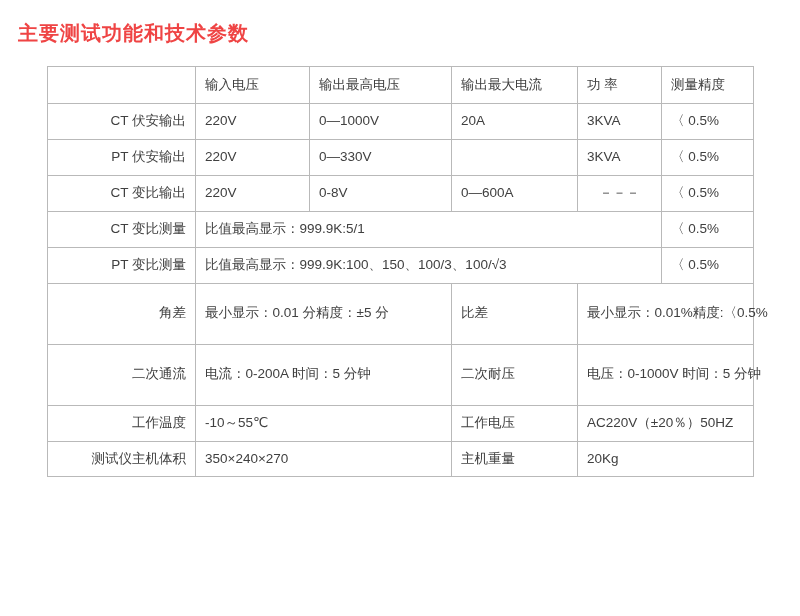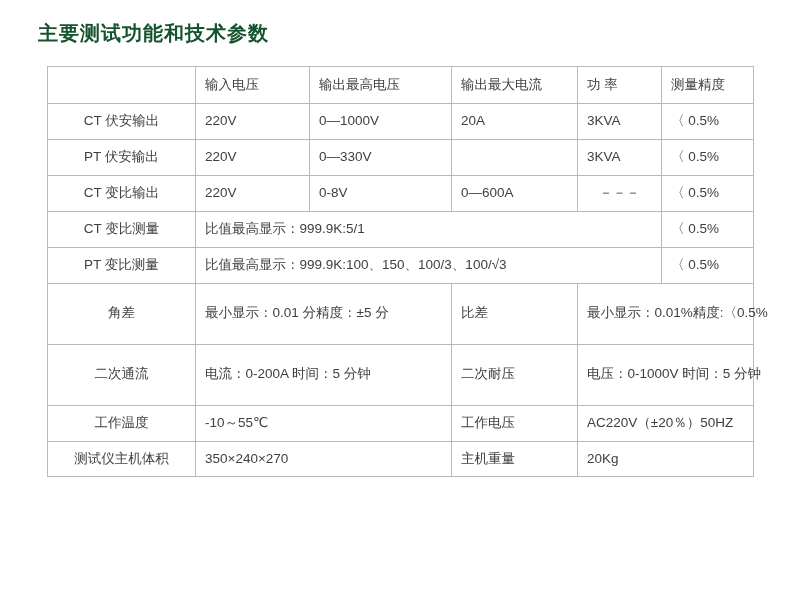--- a/index.html
+++ b/index.html
@@ -15,22 +15,21 @@
     position: relative;
     overflow: hidden;
   }
   .page-title {
     position: absolute;
     left: 18px;
     top: 20px;
     font-size: 20px;
     font-weight: bold;
     letter-spacing: 1px;
-    color: #14532d;
-    margin-left: 20px;
+    color: #ef4444;
   }
   .spec-table {
     position: absolute;
     left: 47px;
     top: 66px;
     width: 706px;
     border-collapse: collapse;
     table-layout: fixed;
     font-size: 13.5px;
   }
@@ -40,21 +39,21 @@
     vertical-align: middle;
     line-height: 1.55;
     color: #404040;
     background: #ffffff;
   }
   td.head-cell {
     text-align: left;
     height: 22px;
   }
   td.row-label {
-    text-align: center;
+    text-align: right;
   }
   td.center {
     text-align: center;
   }
   .tall {
     height: 46px;
   }
   .col1 { width: 148px; }
   .col2 { width: 114px; }
   .col3 { width: 142px; }

